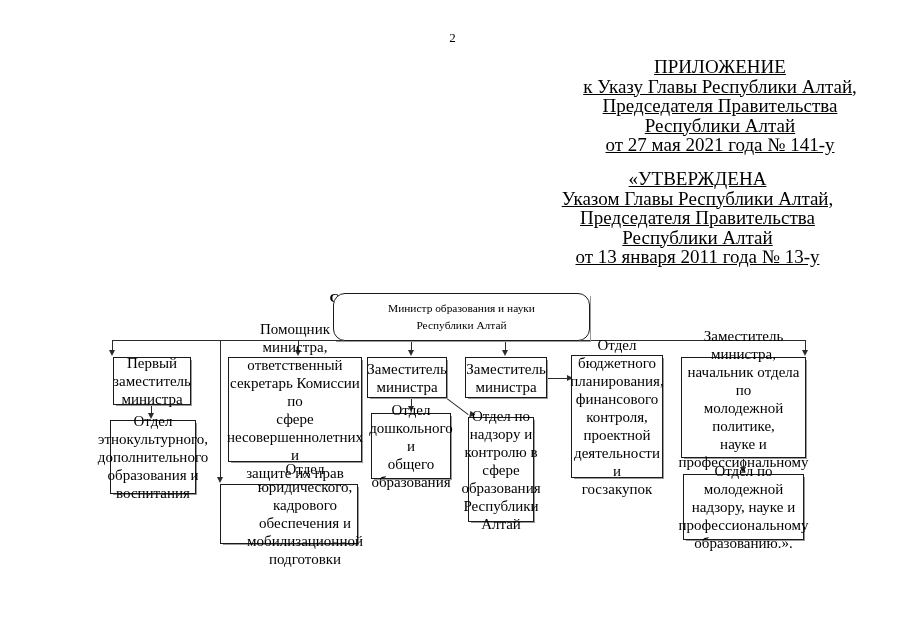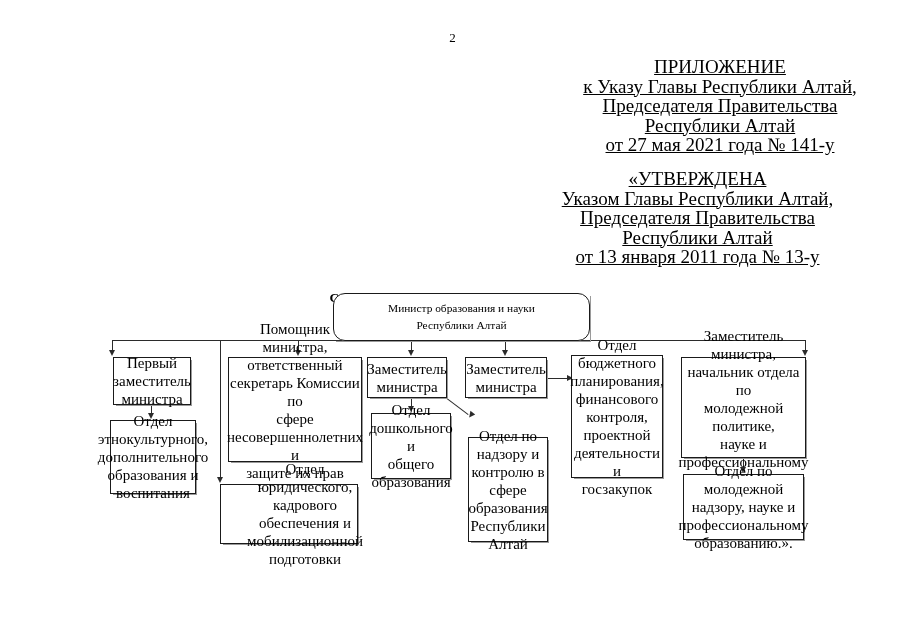--- a/index.html
+++ b/index.html
@@ -211,21 +211,21 @@
   <div class="node" style="left:371px; top:413px; width:80px; height:66px;">Отдел
 дошкольного и
 общего
 образования</div>
 
   <div class="diag" style="left:447px; top:398px; width:27px; transform: rotate(37deg);"></div>
   <div class="arrow-diag" style="left:468px; top:412px; transform: rotate(37deg);"></div>
 
   <div class="node" style="left:465px; top:357px; width:82px; height:41px;">Заместитель
 министра</div>
-  <div class="node" style="left:468px; top:437px; width:80px; height:105px;">Отдел по
+  <div class="node" style="left:468px; top:417px; width:66px; height:105px;">Отдел по
 надзору и
 контролю в
 сфере
 образования
 Республики
 Алтай</div>
 
   <div class="lane-h" style="left:547px; top:378px; width:23px;"></div>
   <div class="arrow-right" style="left:567px; top:374.5px;"></div>
 

